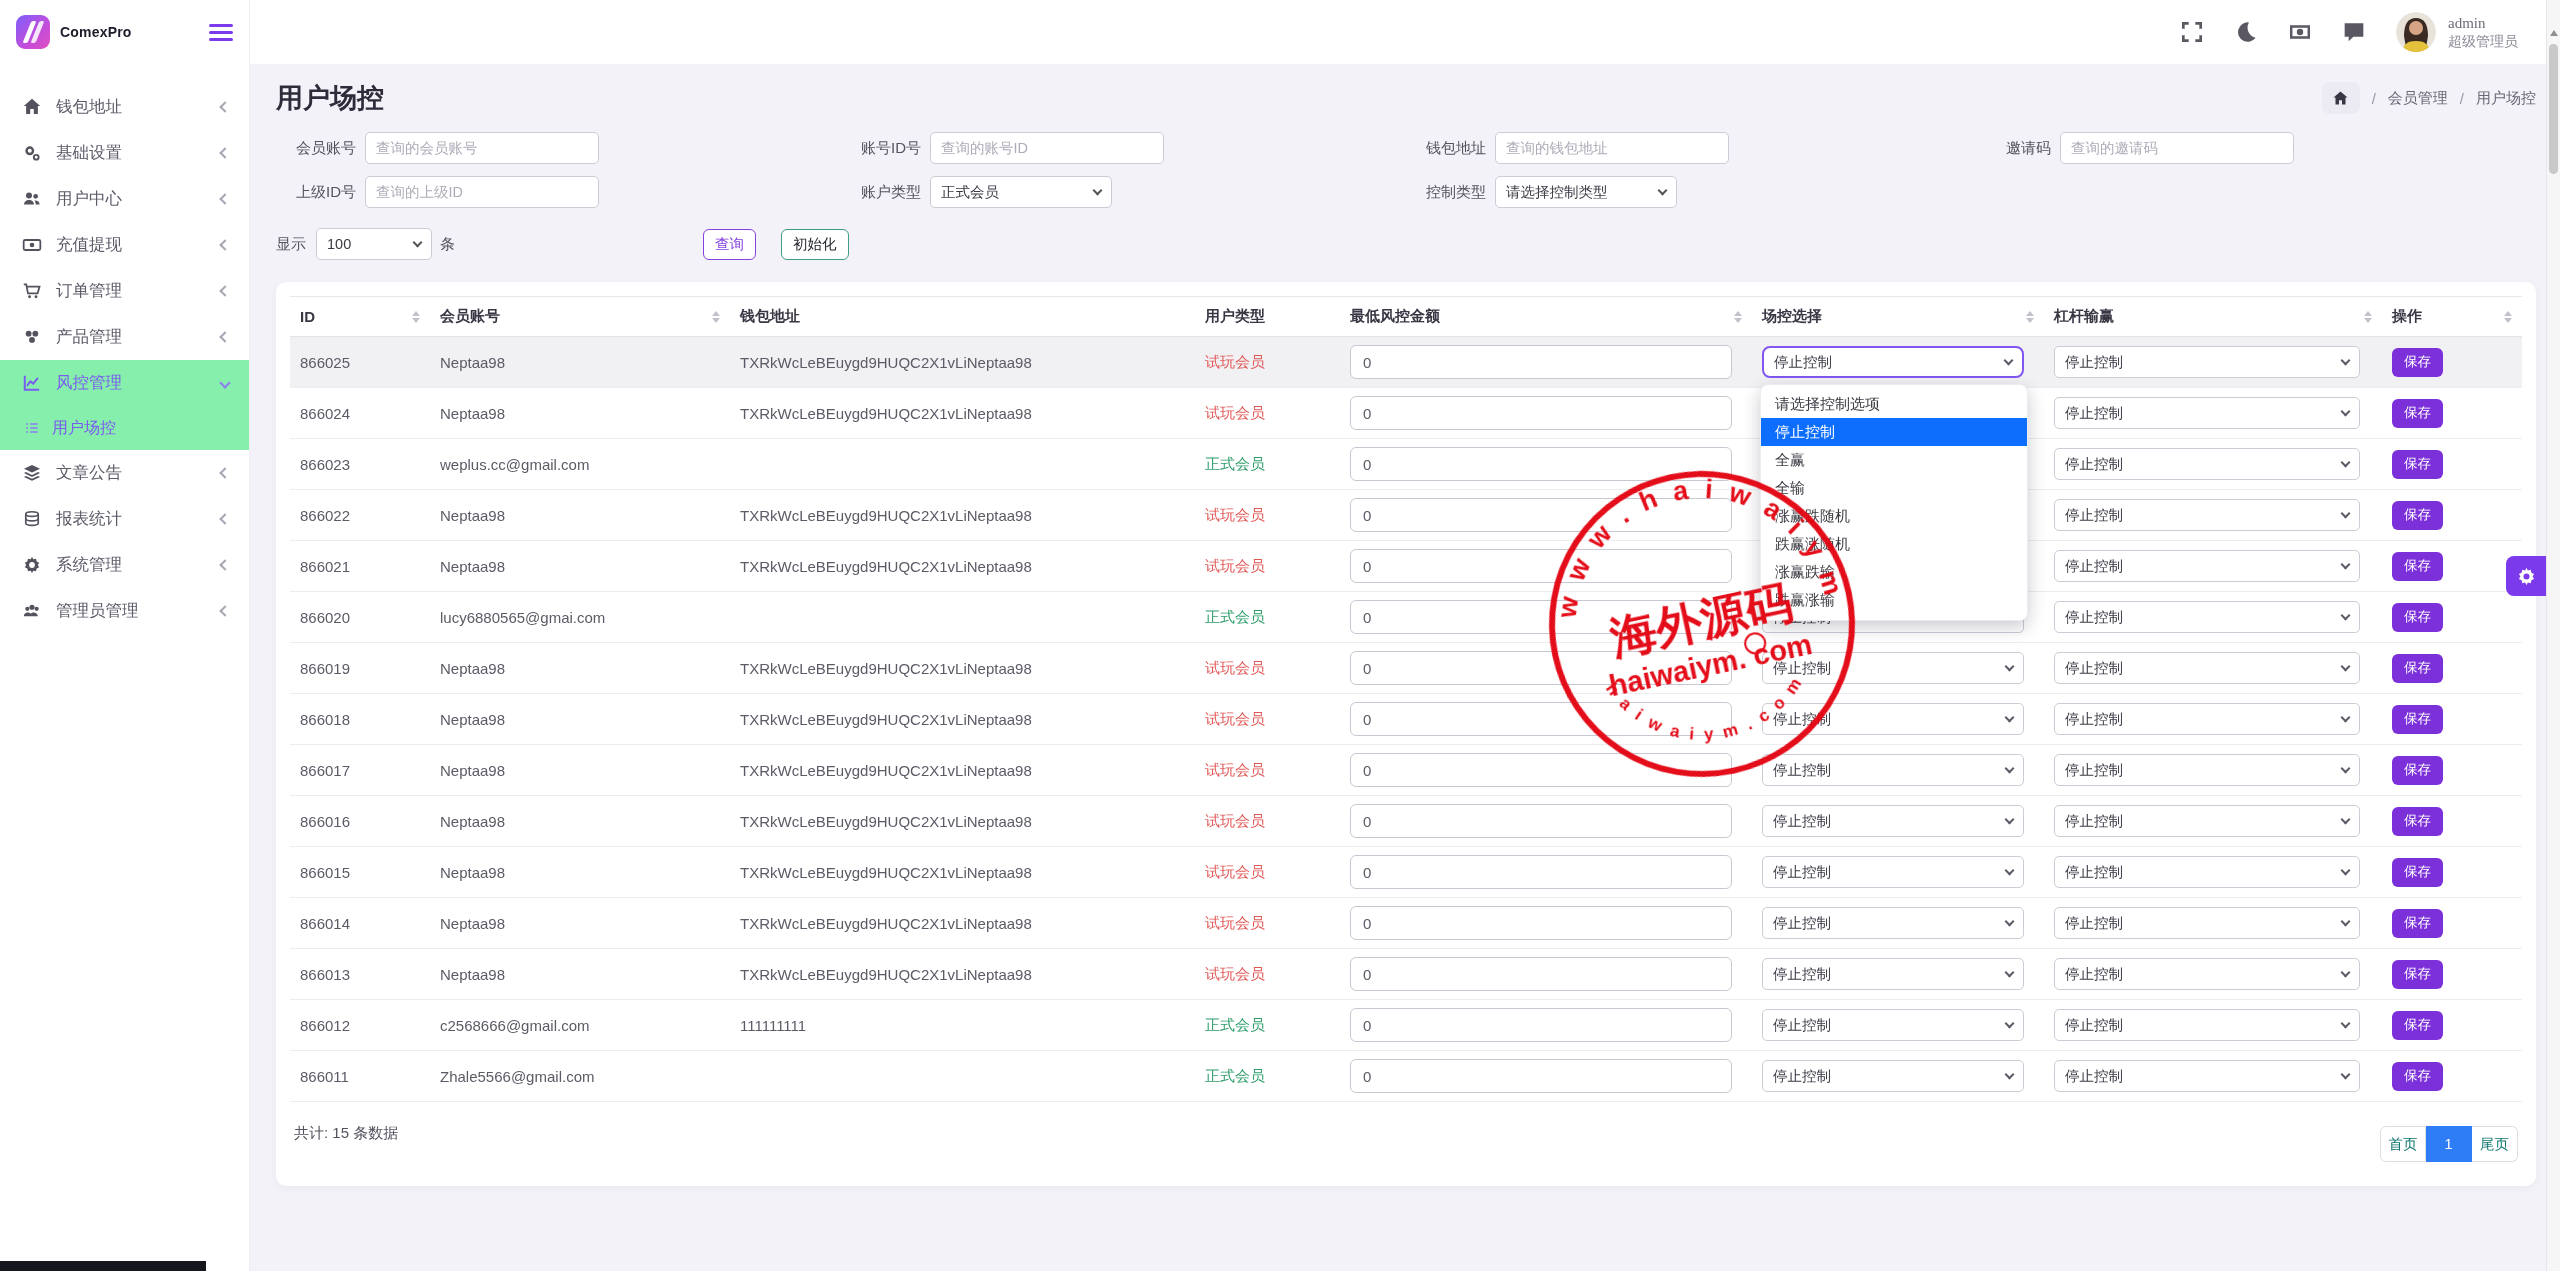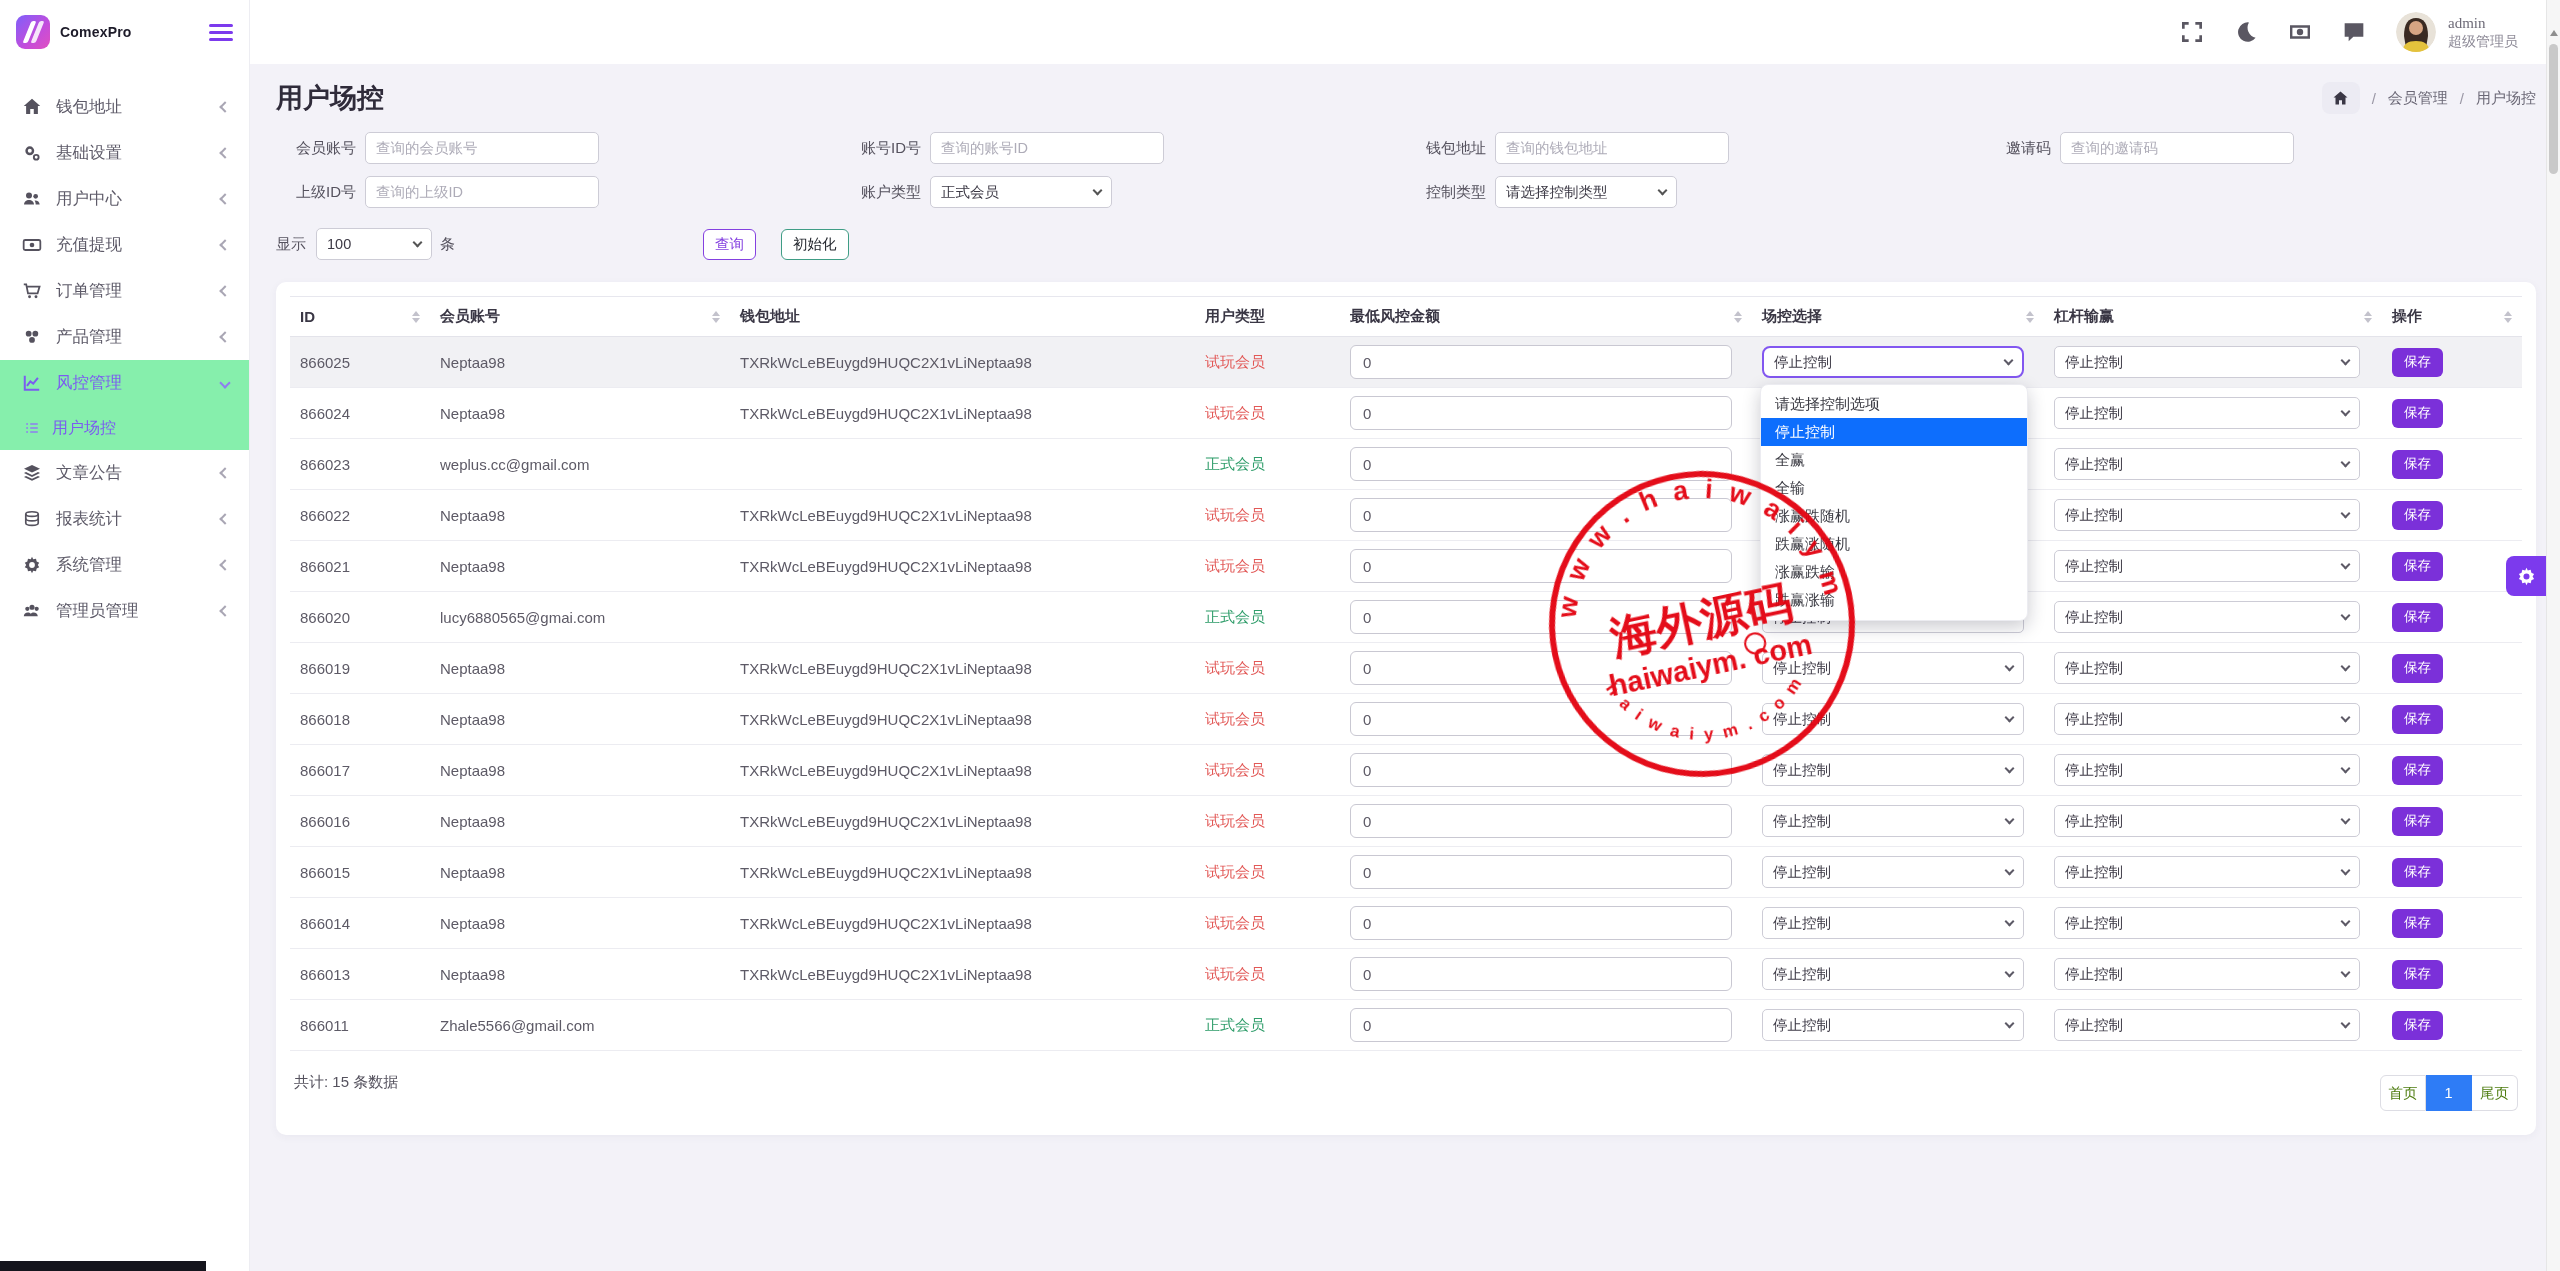--- a/index.html
+++ b/index.html
@@ -155,21 +155,21 @@
   }
   .dd-panel ul { list-style:none; }
   .dd-option { padding:3px 14px; font-size:15px; color:#3c3c44; line-height:22px; cursor:pointer; white-space:nowrap; }
   .dd-option.selected { background:#0d6efd; color:#fff; }
   
   .table-footer { display:flex; justify-content:space-between; align-items:flex-start; margin-top:18px; padding:0 4px; }
   .total-text { font-size:15px; color:#55525e; margin-top:4px; }
   .pagination { display:flex; margin-top:6px; }
   .page-btn {
     min-width:46px; height:36px; display:flex; align-items:center; justify-content:center;
-    border:1px solid #dddde4; background:#fff; color:#4d7c0f; font-size:14.5px; cursor:pointer;
+    border:1px solid #dddde4; background:#fff; color:#0f766e; font-size:14.5px; cursor:pointer;
   }
   .page-btn.first { border-radius:6px 0 0 6px; }
   .page-btn.last  { border-radius:0 6px 6px 0; border-left:none; }
   .page-btn.current { background:#2e7cf6; border-color:#2e7cf6; color:#fff; border-left:none; }
   
   .scrollbar { position:fixed; right:0; top:0; width:14px; height:100%;
     background:#f6f6f6; border-left:1px solid #e6e6e6; z-index:60; }
   .scroll-arrow { position:absolute; top:30px; left:3px; width:0; height:0;
     border-left:4px solid transparent; border-right:4px solid transparent; border-bottom:6px solid #8f8f8f; }
   .scroll-thumb { position:absolute; top:44px; left:2px; width:9px; height:130px; background:#c9c9c9; border-radius:5px; }
@@ -803,20 +803,42 @@
               </td>
     <td>
                 <div class="fake-select cell-select lev">
         <span>停止控制</span>
         <i class="chev"></i>
       </div>
               </td>
     <td><button class="save-btn">保存</button></td>
   </tr>
             <tr>
+    <td>866012</td>
+    <td>c2568666@gmail.com</td>
+    <td>111111111</td>
+    <td><span class="type-badge formal">正式会员</span></td>
+    <td><input class="amount-input" value="0" style=""></td>
+    <td>
+                <div class="select-wrap">
+      <div class="fake-select cell-select">
+        <span>停止控制</span>
+        <i class="chev"></i>
+      </div>
+                </div>
+              </td>
+    <td>
+                <div class="fake-select cell-select lev">
+        <span>停止控制</span>
+        <i class="chev"></i>
+      </div>
+              </td>
+    <td><button class="save-btn">保存</button></td>
+  </tr>
+            <tr>
     <td>866011</td>
     <td>Zhale5566@gmail.com</td>
     <td></td>
     <td><span class="type-badge formal">正式会员</span></td>
     <td><input class="amount-input" value="0" style=""></td>
     <td>
                 <div class="select-wrap">
       <div class="fake-select cell-select">
         <span>停止控制</span>
         <i class="chev"></i>

